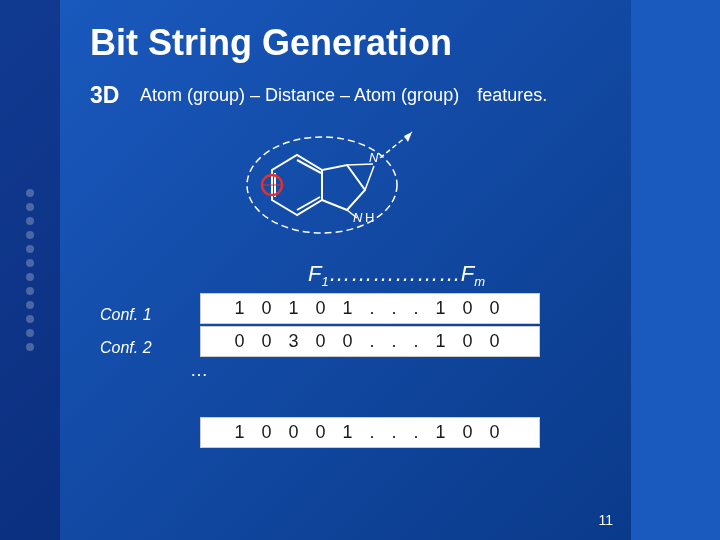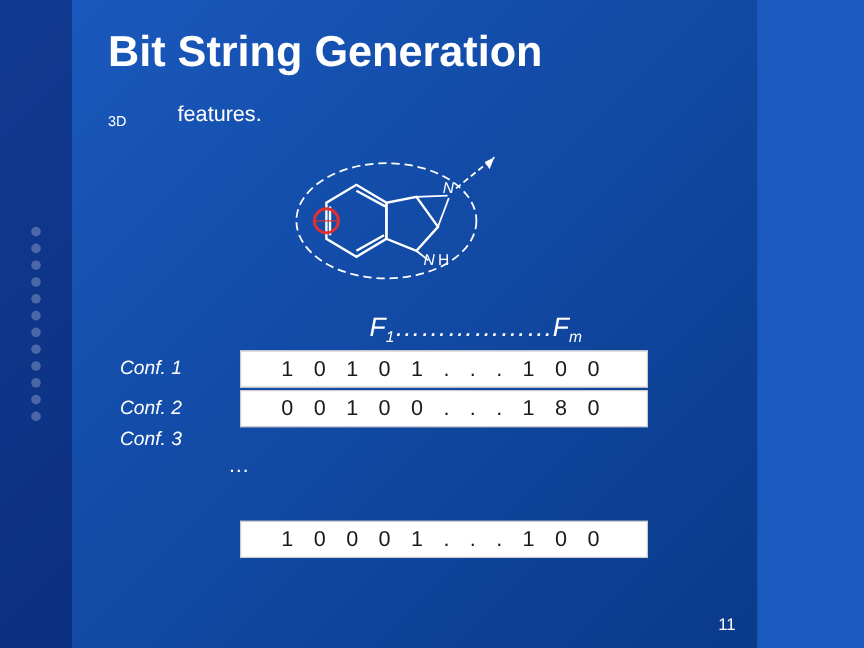--- a/index.html
+++ b/index.html
@@ -61,26 +61,25 @@
     }
 
     .subtitle-row {
       display: flex;
       align-items: center;
       gap: 10px;
       margin-bottom: 8px;
     }
 
     .label-3d {
-      font-size: 12px;
-      color: white;
-      font-family: Arial, sans-serif;
-      font-weight: normal;
+      font-size: 23px;
+      color: white;
+      font-family: Arial, sans-serif;
+      font-weight: bold;
       min-width: 40px;
-      margin-top: 12px;
     }
 
     .subtitle-text {
       font-size: 18px;
       color: white;
       font-family: Arial, sans-serif;
     }
 
     .features-text {
       font-size: 18px;
@@ -110,21 +109,21 @@
     
     .table-area {
       display: flex;
       flex-direction: column;
       gap: 2px;
       margin-left: 10px;
     }
 
     .conf-row {
       display: flex;
-      align-items: center;
+      align-items: flex-end;
       gap: 0;
     }
 
     .conf-label {
       font-size: 16px;
       color: white;
       font-style: italic;
       font-family: Arial, sans-serif;
       min-width: 100px;
     }
@@ -208,20 +207,21 @@
     <div class="bar-dot"></div>
     <div class="bar-dot"></div>
   </div>
 
   <div class="content">
 
     <div class="title">Bit String Generation</div>
 
     <div class="subtitle-row">
       <span class="label-3d">3D</span>
+      <span class="subtitle-text">Atom (group) – Distance – Atom (group)</span>
       <span class="features-text">features.</span>
     </div>
 
     <div class="molecule-area">
       <svg width="260" height="135" viewBox="0 0 260 135">
 
         <polygon points="80,95 55,80 55,50 80,35 105,50 105,80" fill="none" stroke="white" stroke-width="2"></polygon>
 
         <line x1="80" y1="40" x2="104" y2="53" stroke="white" stroke-width="2"></line>
         <line x1="58" y1="53" x2="58" y2="77" stroke="white" stroke-width="2"></line>
@@ -258,26 +258,25 @@
       <div class="conf-row">
         <span class="conf-label">Conf. 1</span>
         <div class="bit-box">
           <span class="bit-string">1 0 1 0 1 . . .  1 0 0</span>
         </div>
       </div>
 
       <div class="conf-row">
         <span class="conf-label">Conf. 2</span>
         <div class="bit-box">
-          <span class="bit-string">0 0 1 0 0 . . .  1 8 0</span>
+          <span class="bit-string">0 0 3 0 0 . . .  1 0 0</span>
         </div>
       </div>
 
       <div class="conf-row">
-        <span class="conf-label">Conf. 3</span>
       </div>
 
     </div>
 
     <div class="dots-row">
       <span class="dots-text">…</span>
     </div>
 
     <div class="result-row" style="margin-left:10px;">
       <span class="conf-label" style="min-width:100px;"></span>

